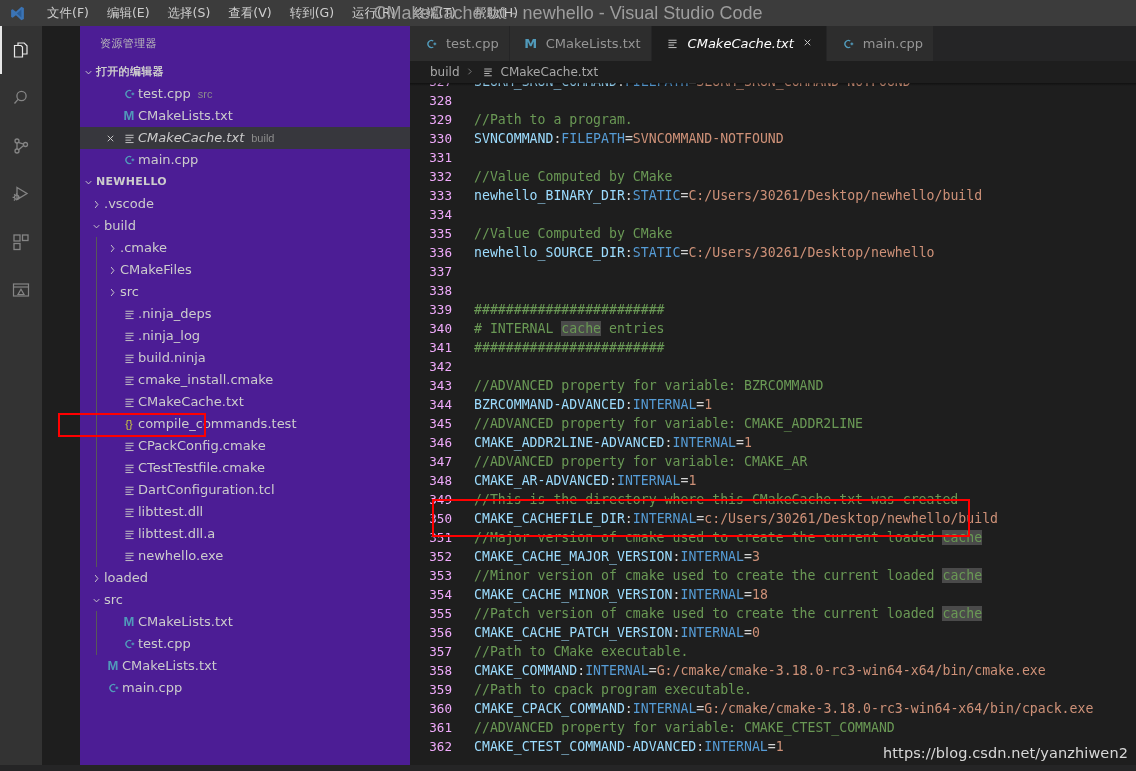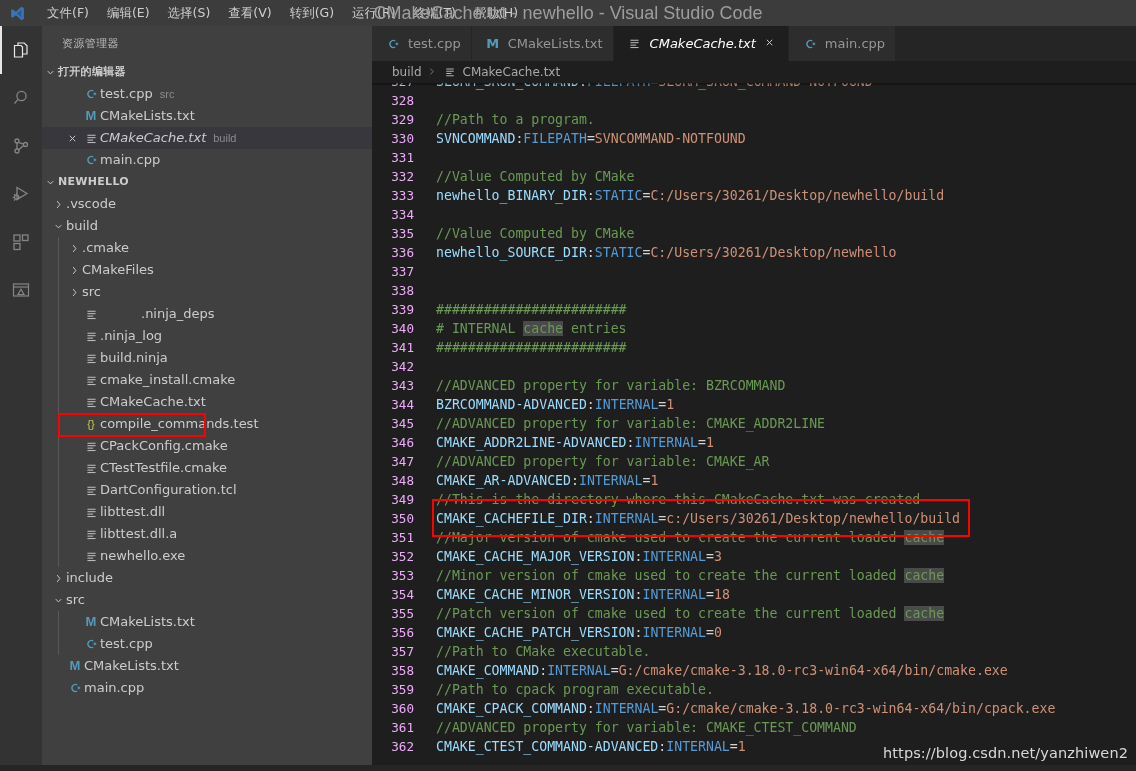--- a/index.html
+++ b/index.html
@@ -40,22 +40,22 @@
     width: 42px; height: 48px; display: flex; align-items: center; justify-content: center;
     color: #858585; position: relative;
   }
   .act-icon.active { color: #e7e7e7; }
   .act-icon.active::before {
     content: ""; position: absolute; left: 0; top: 0; bottom: 0; width: 2px; background: #e7e7e7;
   }
 
   
   .sidebar {
-    width: 330px; flex: 0 0 330px; background: #404040;
-    display: flex; flex-direction: column; overflow: hidden;
+    width: 330px; flex: 0 0 330px; background: #4c1d95;
+    display: flex; flex-direction: column; overflow: hidden; margin-left: 38px;
   }
   .sidebar-title {
     height: 35px; display: flex; align-items: center; padding-left: 20px;
     font-size: 11px; letter-spacing: .4px; color: #bbbbbb; text-transform: none;
     font-family: "DejaVu Sans", "Liberation Sans", sans-serif;
   }
   .tree { font-size: 13px; line-height: 22px; flex: 1 1 auto; overflow: hidden; }
   .row {
     display: flex; align-items: center; height: 22px; padding-right: 6px;
     white-space: nowrap; position: relative; cursor: pointer;
@@ -306,21 +306,21 @@
             </div>
             <div class="row" style="padding-left: 24px;">
               <span class="chev">
                 <svg width="11" height="11" viewBox="0 0 16 16" fill="none" stroke="currentColor" stroke-width="1.4">
                   <path d="M6 3l4 5-4 5"></path>
                 </svg>
               </span>
               <span class="label">src</span>
               <span class="guide" style="left: 16px;"></span>
             </div>
-            <div class="row" style="padding-left: 40px; gap: 41px;">
+            <div class="row" style="padding-left: 40px;">
               <span class="fi ico-txt">
                 <svg width="13" height="13" viewBox="0 0 16 16" stroke="#c5c5c5" stroke-width="1.2">
                   <path d="M3 4h10M3 7h10M3 10h7M3 13h10"></path>
                 </svg>
               </span>
               <span class="label">.ninja_deps</span>
               <span class="guide" style="left: 16px;"></span>
             </div>
             <div class="row" style="padding-left: 40px;">
               <span class="fi ico-txt">
@@ -416,21 +416,21 @@
               </span>
               <span class="label">newhello.exe</span>
               <span class="guide" style="left: 16px;"></span>
             </div>
             <div class="row" style="padding-left: 8px;">
               <span class="chev">
                 <svg width="11" height="11" viewBox="0 0 16 16" fill="none" stroke="currentColor" stroke-width="1.4">
                   <path d="M6 3l4 5-4 5"></path>
                 </svg>
               </span>
-              <span class="label">include</span>
+              <span class="label">loaded</span>
             </div>
             <div class="row" style="padding-left: 8px;">
               <span class="chev">
                 <svg width="11" height="11" viewBox="0 0 16 16" fill="none" stroke="currentColor" stroke-width="1.4">
                   <path d="M4 6l4 4 4-4"></path>
                 </svg>
               </span>
               <span class="label">src</span>
             </div>
             <div class="row" style="padding-left: 40px;">

